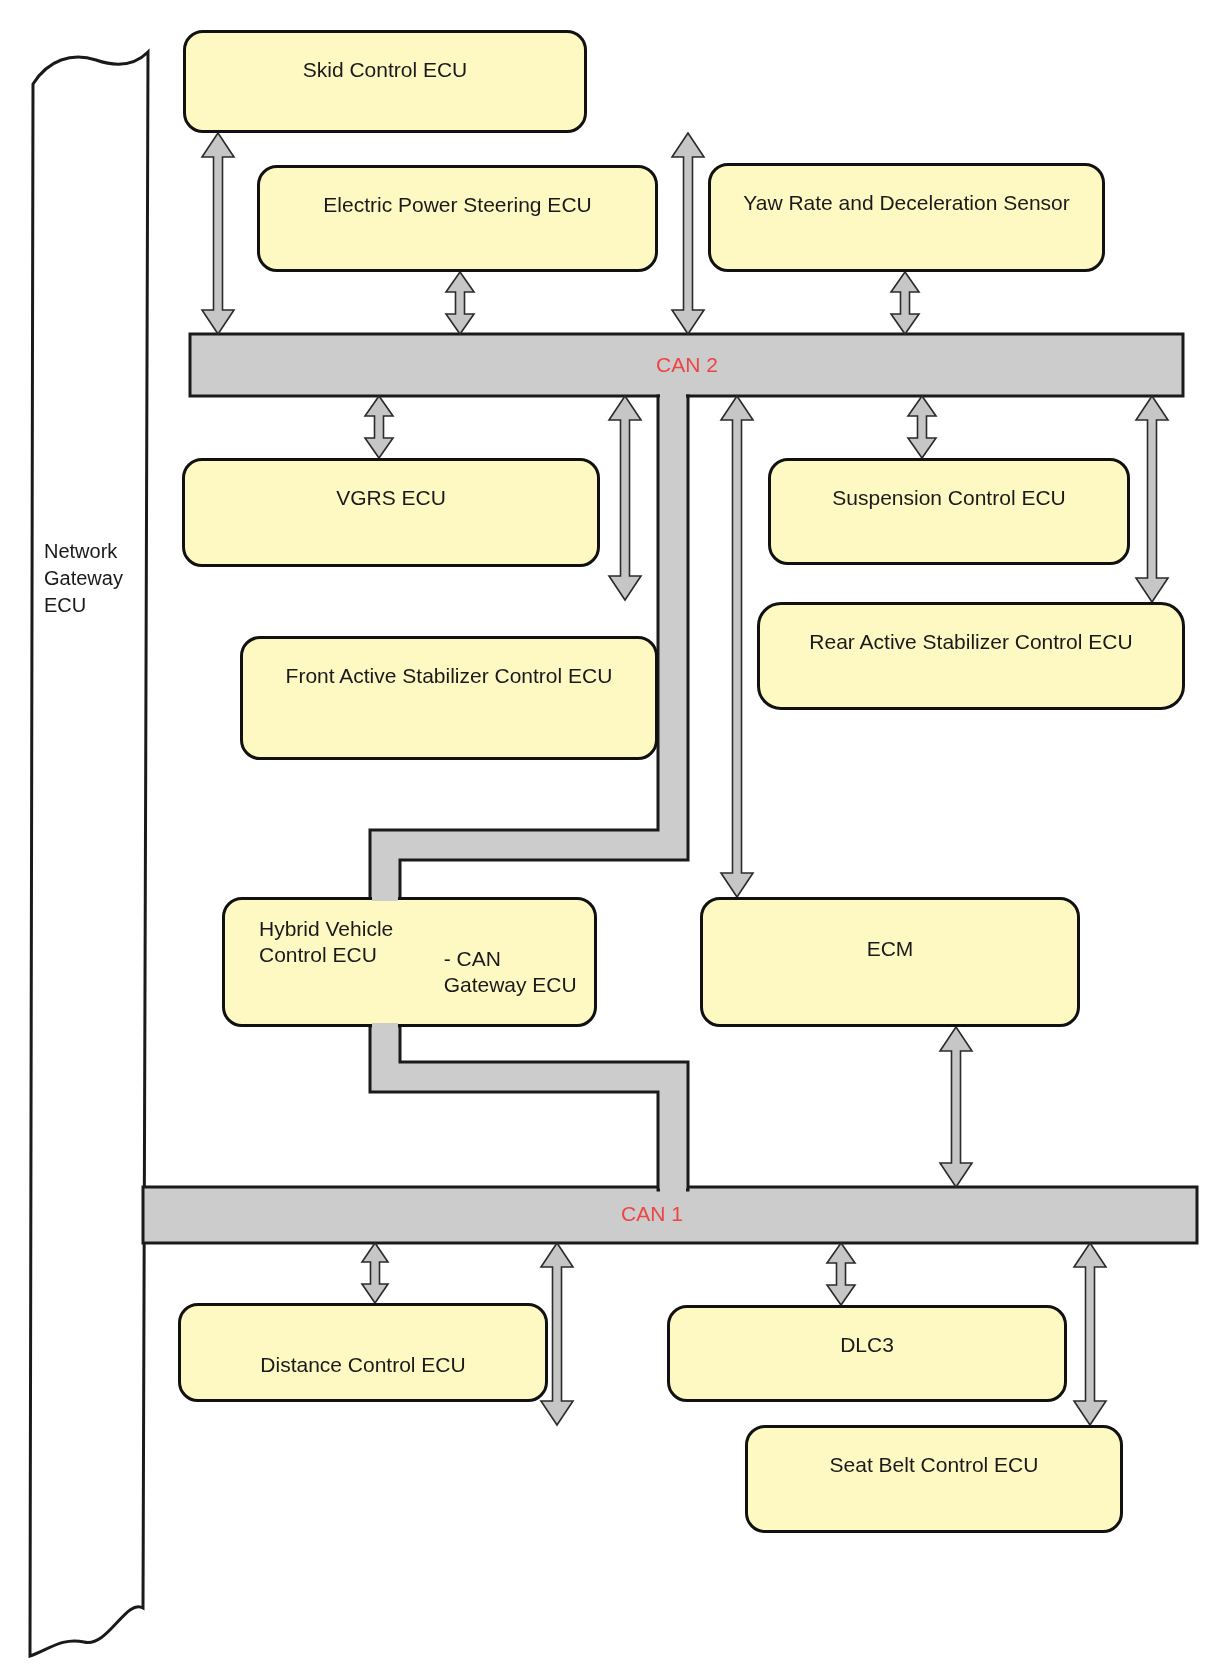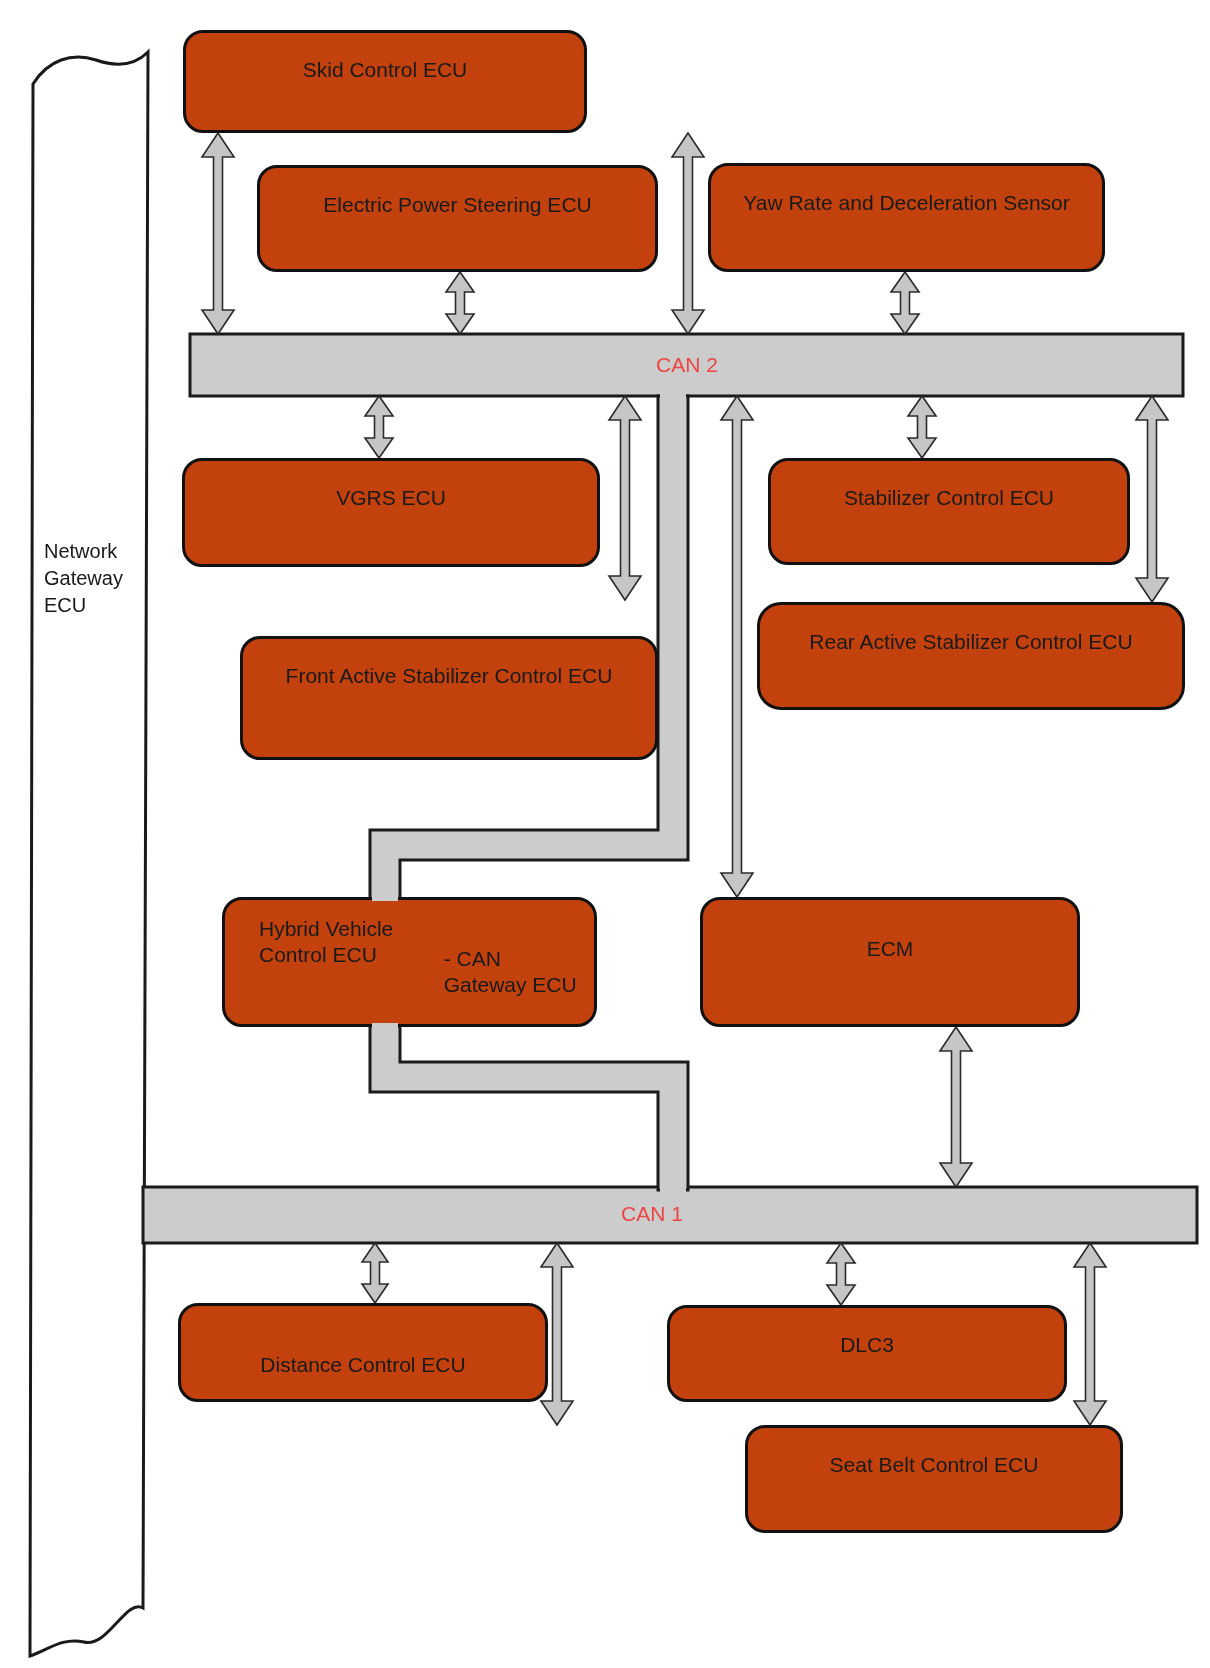--- a/index.html
+++ b/index.html
@@ -3,21 +3,21 @@
 <meta charset="utf-8">
 <style>
   html,body{margin:0;padding:0;background:#ffffff;}
   .stage{
     position:relative;width:1210px;height:1668px;background:#ffffff;
     font-family:"Liberation Sans", sans-serif;color:#1a1a1a;overflow:hidden;
   }
   .layer{position:absolute;left:0;top:0;width:1210px;height:1668px;}
   svg{display:block;}
   .node{
-    position:absolute;box-sizing:border-box;background:#c2410c;
+    position:absolute;box-sizing:border-box;background:#fef9c3;
     border:3px solid #111111;border-radius:20px;
     display:flex;flex-direction:row;justify-content:center;align-items:flex-start;
     padding-top:24px;font-size:21px;line-height:26px;text-align:center;
   }
   .node.two-line{
     flex-direction:row;justify-content:flex-start;align-items:flex-start;
     padding:16px 10px 0 34px;text-align:left;
   }
   .node.two-line .l2{margin-top:30px;}
   .bus-label{
@@ -80,21 +80,21 @@
 
   <div class="node" style="left:257px;top:165px;width:401px;height:107px;">
     <span>Electric Power Steering ECU</span>
   </div>
 
   <div class="node" style="left:182px;top:458px;width:418px;height:109px;">
     <span>VGRS ECU</span>
   </div>
 
   <div class="node" style="left:768px;top:458px;width:362px;height:107px;">
-    <span>Stabilizer Control ECU</span>
+    <span>Suspension Control ECU</span>
   </div>
 
   <div class="node" style="left:240px;top:636px;width:418px;height:124px;">
     <span>Front Active Stabilizer Control ECU</span>
   </div>
 
   <div class="node" style="left:757px;top:602px;width:428px;height:108px;border-radius:24px;">
     <span>Rear Active Stabilizer Control ECU</span>
   </div>
 

